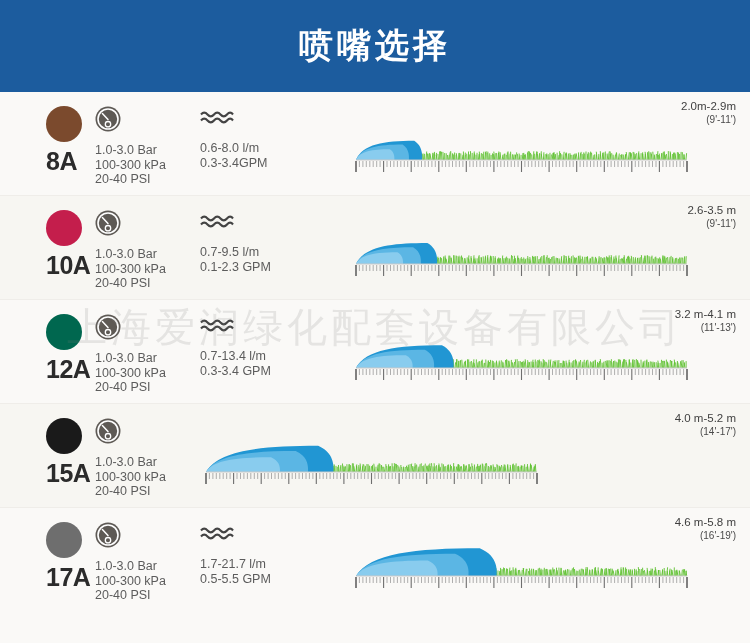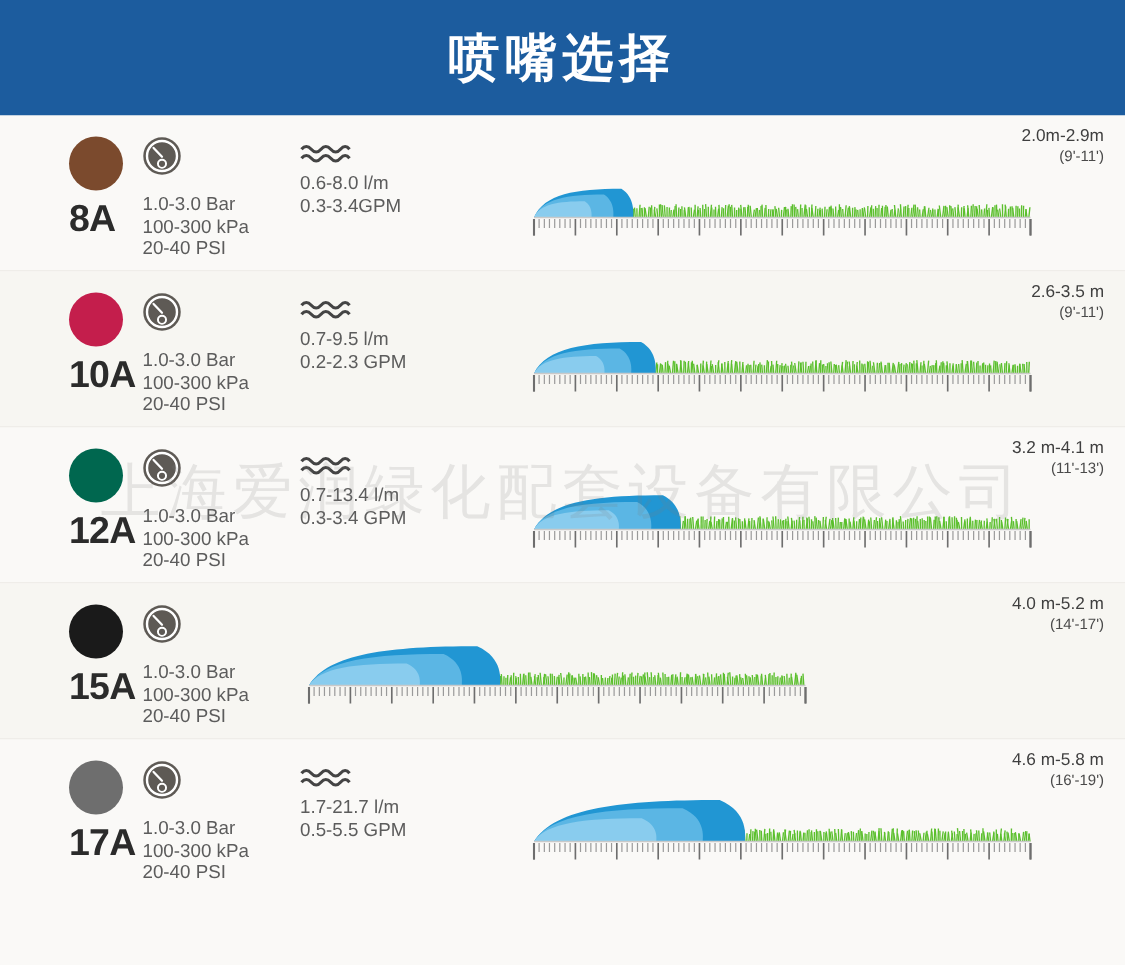--- a/index.html
+++ b/index.html
@@ -4,21 +4,21 @@
 <style>
   html,body{margin:0;padding:0;}
   body{
     width:750px;height:643px;
     background:#FAF9F7;
     font-family:"Liberation Sans","DejaVu Sans",sans-serif;
     overflow:hidden;position:relative;
   }
   
   .header{
-    width:750px;height:77px;
+    width:750px;height:92px;
     background:#1C5C9E;
     display:flex;align-items:center;justify-content:center;
     box-sizing:border-box;
   }
   .header-title{
     color:#FFFFFF;
     font-size:34px;
     font-weight:bold;
     letter-spacing:4px;
     font-family:"DejaVu Sans","Liberation Sans",sans-serif;
@@ -62,21 +62,21 @@
     width:150px;flex:0 0 150px;
     padding-top:18px;
     box-sizing:border-box;
   }
   .spec-lines{
     margin-top:7px;
     font-size:12.5px;line-height:14.5px;
     color:#5C5C5C;
     white-space:nowrap;
   }
-  .flow-cell .spec-lines{margin-top:0;}
+  .flow-cell .spec-lines{margin-top:12px;}
 
   
   .gauge-icon{display:block;}
   .wave-icon{display:block;}
 
   
   .diagram-cell{
     flex:1 1 auto;position:relative;
     padding-top:10px;
     box-sizing:border-box;
@@ -488,21 +488,21 @@
           <div>20-40 PSI</div>
         </div>
       </div>
       <div class="flow-cell">
         <span class="wave-icon"><svg width="34" height="15" viewBox="0 0 34 15">
             <path d="M1 4.5 Q4.2 0.8 7.5 4.5 T14 4.5 T20.5 4.5 T27 4.5 T33 4.5" fill="none" stroke="#444444" stroke-width="2.1"></path>
             <path d="M1 10.5 Q4.2 6.8 7.5 10.5 T14 10.5 T20.5 10.5 T27 10.5 T33 10.5" fill="none" stroke="#444444" stroke-width="2.1"></path>
           </svg></span>
         <div class="spec-lines">
           <div>0.7-9.5 l/m</div>
-          <div>0.2-2.3 GPM</div>
+          <div>0.1-2.3 GPM</div>
         </div>
       </div>
       <div class="diagram-cell">
         <div class="range-text">
           <span class="range-m">2.6-3.5 m</span>
           <span class="range-ft">(9'-11')</span>
         </div>
         <svg class="diagram-svg" width="345" height="52" viewBox="0 0 345 52">
           <g>
             <line x1="87.1" y1="40" x2="87.9" y2="32.7" stroke="#5BBF2D" stroke-width="0.9"></line>

